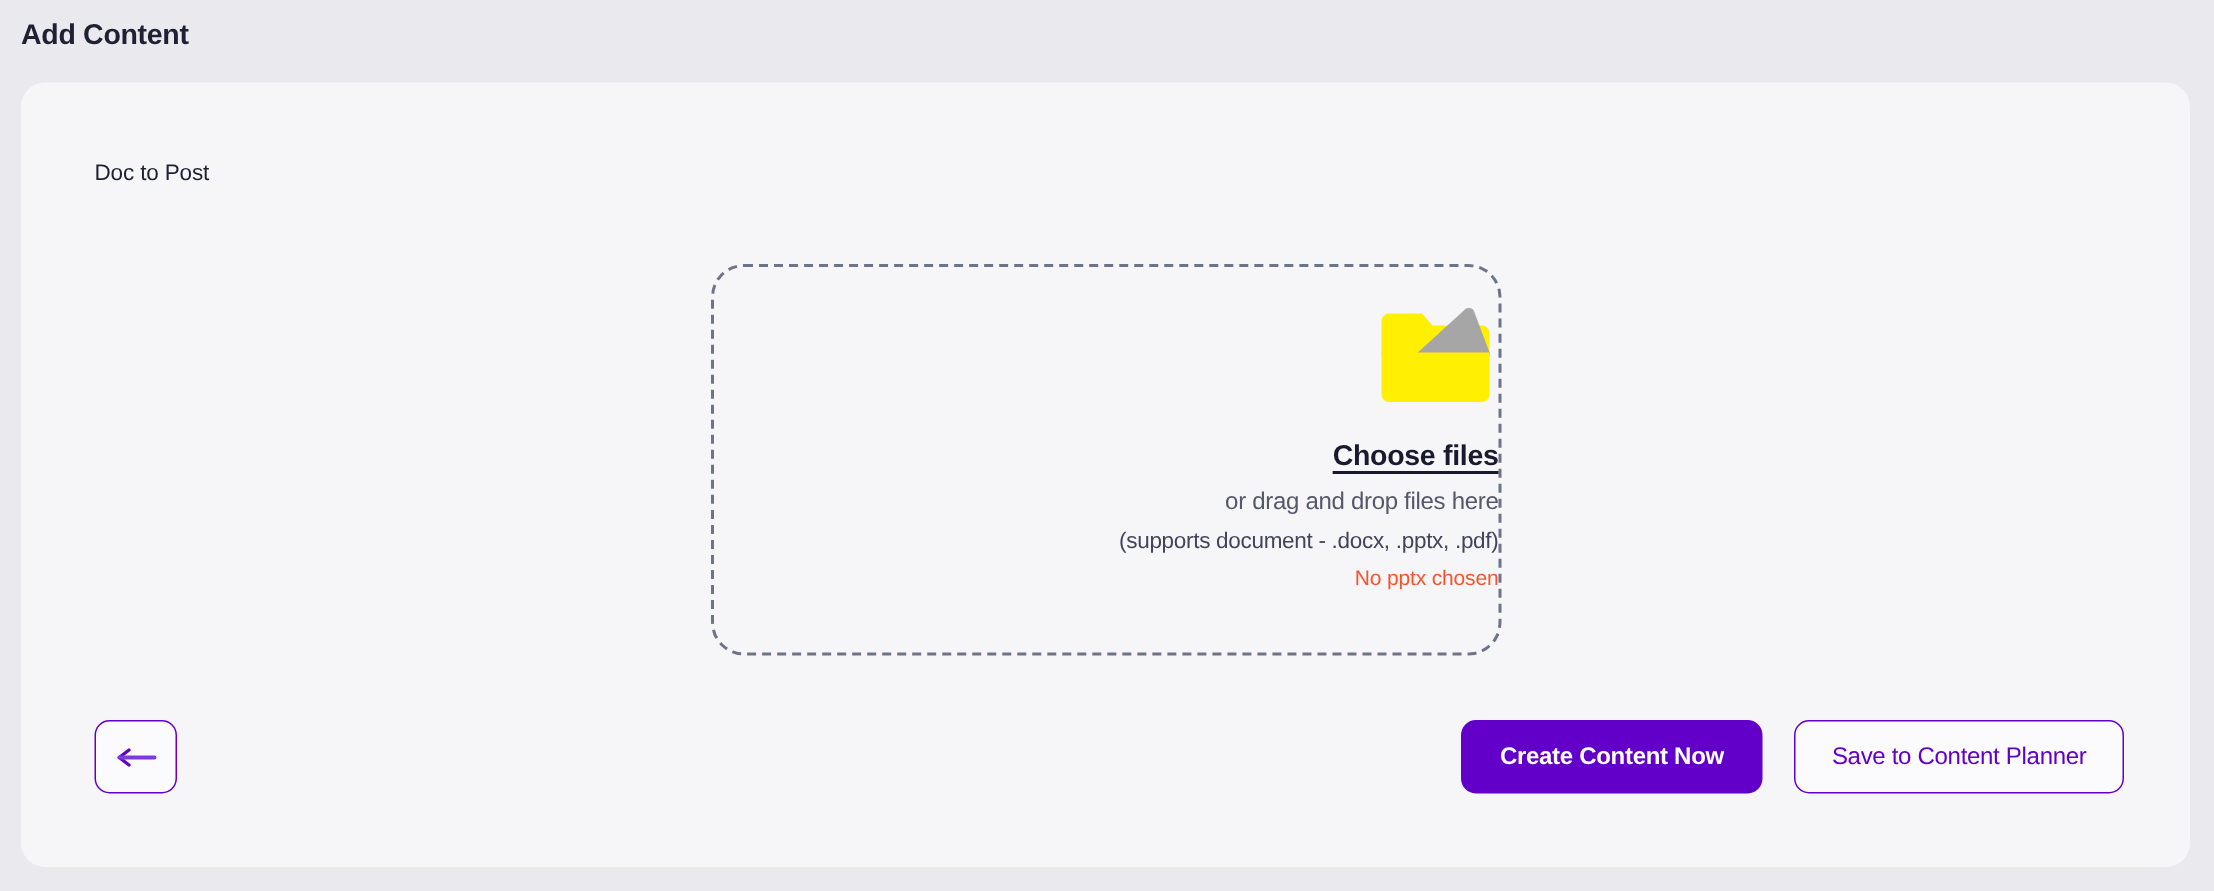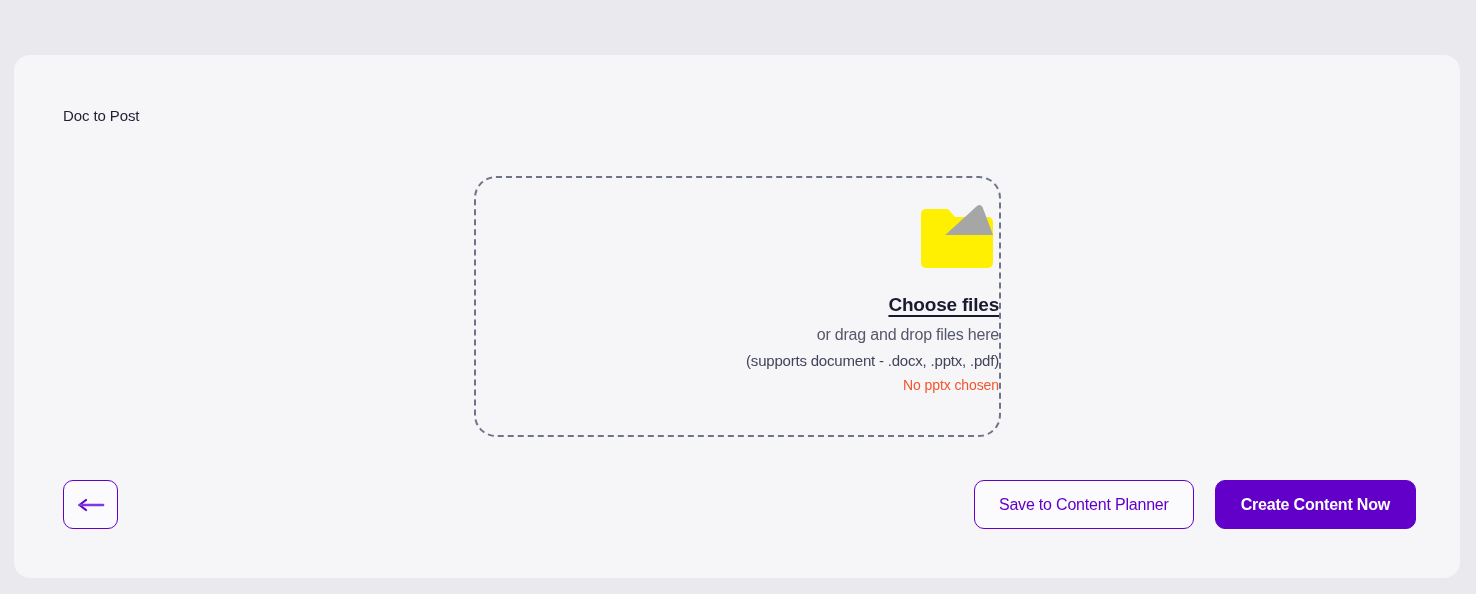--- a/index.html
+++ b/index.html
@@ -172,20 +172,23 @@
     color: #ffffff;
     font-weight: bold;
     padding: 0 25px;
   }
 </style>
 </head>
 <body>
 
 <div class="page">
 
+  <div class="page-header">
+    <div class="page-title">Add Content</div>
+  </div>
 
   <div class="card">
 
     <div class="section-label">Doc to Post</div>
 
     <div class="dropzone">
 
       <span>
         <svg class="folder-icon" viewBox="0 0 82 70" xmlns="http://www.w3.org/2000/svg">
 
@@ -206,18 +209,18 @@
     <div class="back-button">
       <span>
         <svg class="back-arrow" viewBox="0 0 30 18" xmlns="http://www.w3.org/2000/svg">
           <path d="M10 4 L3.5 9 L10 14" fill="none" stroke="#6200c9" stroke-width="2.2" stroke-linecap="round" stroke-linejoin="round"></path>
           <path d="M3.6 9 H27" fill="none" stroke="#7c3ae0" stroke-width="2.6" stroke-linecap="round"></path>
         </svg>
       </span>
     </div>
 
     <div class="footer-right">
+      <button class="btn btn-primary">Create Content Now</button>
       <button class="btn btn-secondary">Save to Content Planner</button>
-      <button class="btn btn-primary">Create Content Now</button>
     </div>
 
   </div>
 </div>
 
 </body></html>

